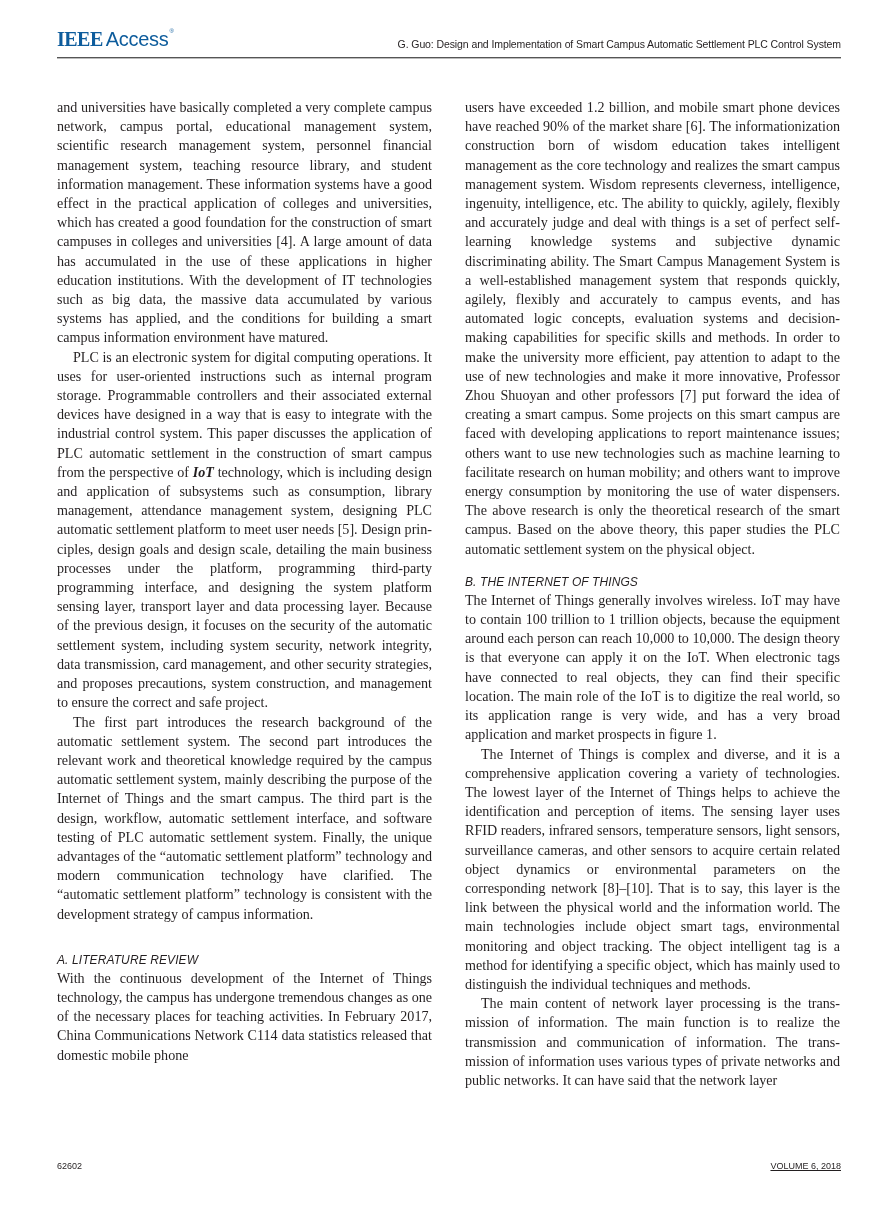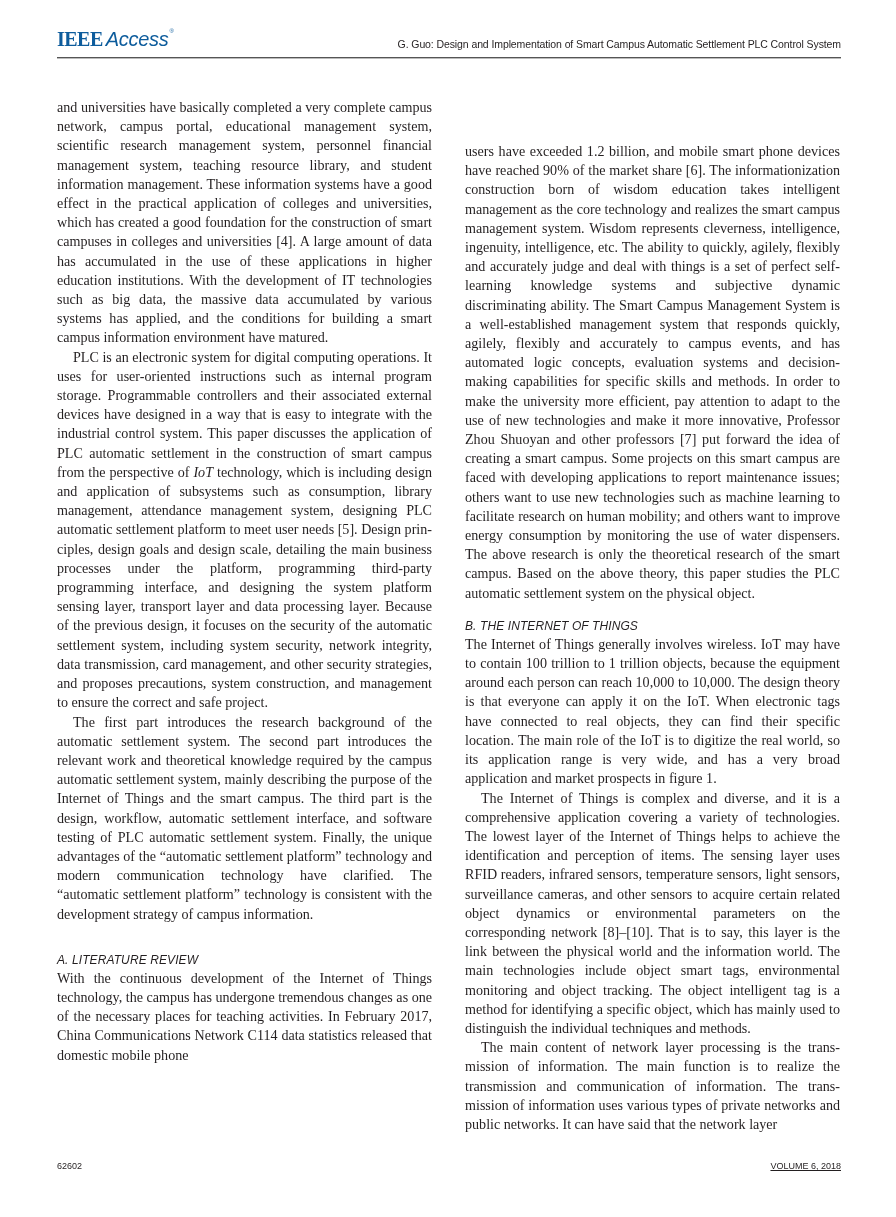--- a/index.html
+++ b/index.html
@@ -3,31 +3,31 @@
   <meta charset="utf-8">
   <style>
     html, body { margin: 0; padding: 0; background: #ffffff; }
     body {
       width: 896px; height: 1217px; position: relative; overflow: hidden;
       font-family: "Liberation Serif", serif; color: #231f20;
     }
     .header { position: absolute; left: 57px; top: 24px; width: 784px; height: 33px; }
     .logo { position: absolute; left: 0; top: 4px; font-family: "Liberation Sans", sans-serif; color: #0d5c9c; white-space: nowrap; }
     .logo .ieee { font-weight: bold; font-size: 20px; letter-spacing: -0.5px; font-family: Liberation Serif, serif; }
-    .logo .access { font-style: italic; font-size: 20px; margin-left: 3px; letter-spacing: -0.3px; font-weight: normal; }
+    .logo .access { font-size: 20px; margin-left: 3px; letter-spacing: -0.3px; font-weight: normal; }
     .logo .tm { font-size: 6px; vertical-align: top; margin-left: 1px; }
     .running-title { position: absolute; right: 0; top: 14px; font-family: "Liberation Sans", sans-serif; font-size: 10.5px; color: #231f20; white-space: nowrap; letter-spacing: -0.1px; }
     .header-rule { position: absolute; left: 57px; top: 57px; width: 784px; height: 1px; background: #555; border-bottom: 1px solid #bbb; }
 
     .col { position: absolute; top: 98px; width: 375px; font-size: 14.1px; line-height: 19.2px; }
     .col.left { left: 57px; }
-    .col.right { left: 465px; margin-top: 44px; }
+    .col.right { left: 465px; }
     .col p { margin: 0; text-align: justify; hyphens: manual; }
     .col p.indent { text-indent: 16px; }
-    .col i { font-style: italic; }
+    .col i { font-style: italic; font-weight: bold; }
 
     .sec-heading { font-family: "Liberation Sans", sans-serif; font-weight: bold; font-size: 12px; line-height: 16px; letter-spacing: 0.1px; }
     .subsec-heading { font-family: "Liberation Sans", sans-serif; font-weight: normal; font-style: italic; font-size: 12px; line-height: 18px; letter-spacing: 0.1px; }
 
     .footer { position: absolute; left: 57px; top: 1161px; width: 784px; font-family: "Liberation Sans", sans-serif; font-size: 9px; color: #231f20; }
     .footer .page-num { position: absolute; left: 0; top: 0; }
     .footer .volume { position: absolute; right: 0; top: 0; text-decoration: underline; }
   </style>
 </head>
 <body>

